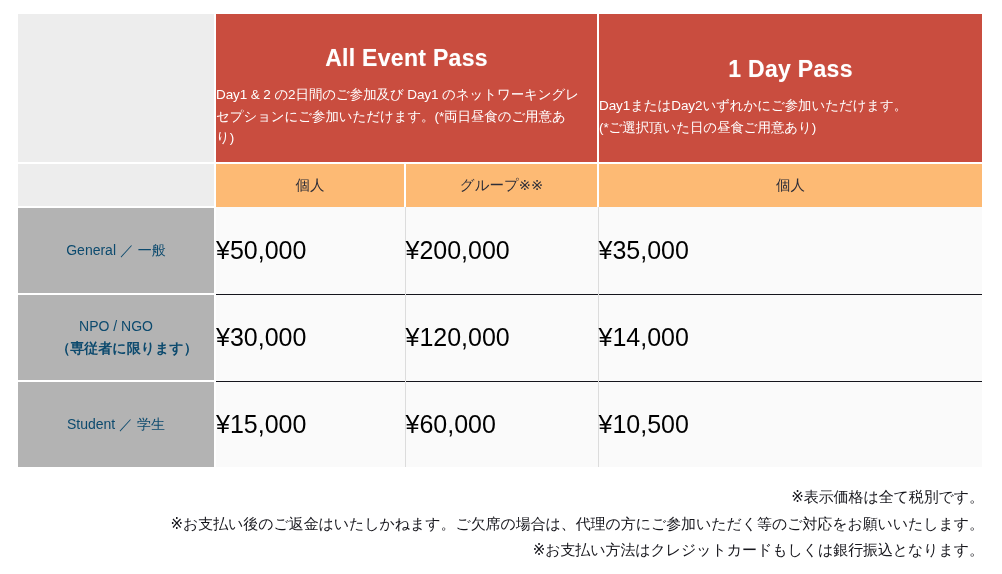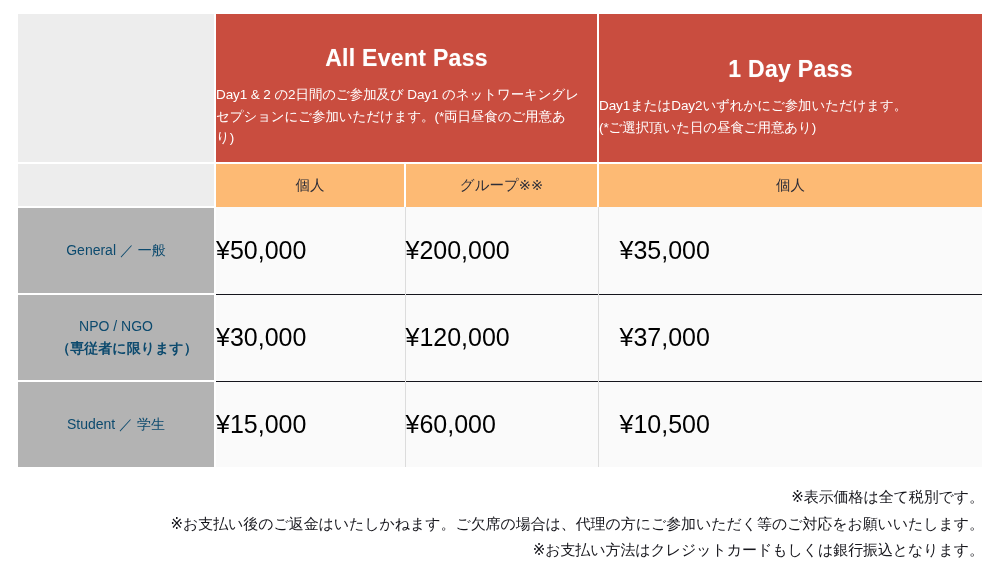--- a/index.html
+++ b/index.html
@@ -111,21 +111,21 @@
 
   .price-cell {
     background: #fafafa;
     font-size: 25px;
     color: #000000;
     height: 85px;
     padding-right: 20px;
     border-right: 1px solid #dcdcdc;
     border-top: 1.6px solid #15151c;
   }
-  .price-cell.last { border-right: none; padding-left: 21px; }
+  .price-cell.last { border-right: none; }
 
   tr.body-row.first .price-cell { border-top: none; }
   tr.body-row.first .row-label { border-top: 2px solid #ffffff; }
 
   
   .notes {
     position: absolute;
     left: 18px;
     top: 484px;
     width: 966px;
@@ -188,21 +188,21 @@
         <td class="price-cell last">¥35,000</td>
       </tr>
 
       <tr class="body-row">
         <th class="row-label">
           <span>NPO / NGO</span>
           <span class="l2">（専従者に限ります）</span>
         </th>
         <td class="price-cell">¥30,000</td>
         <td class="price-cell">¥120,000</td>
-        <td class="price-cell last">¥37,000</td>
+        <td class="price-cell last">¥14,000</td>
       </tr>
 
       <tr class="body-row">
         <th class="row-label">
           <span>Student ／ 学生</span>
         </th>
         <td class="price-cell">¥15,000</td>
         <td class="price-cell">¥60,000</td>
         <td class="price-cell last">¥10,500</td>
       </tr>

